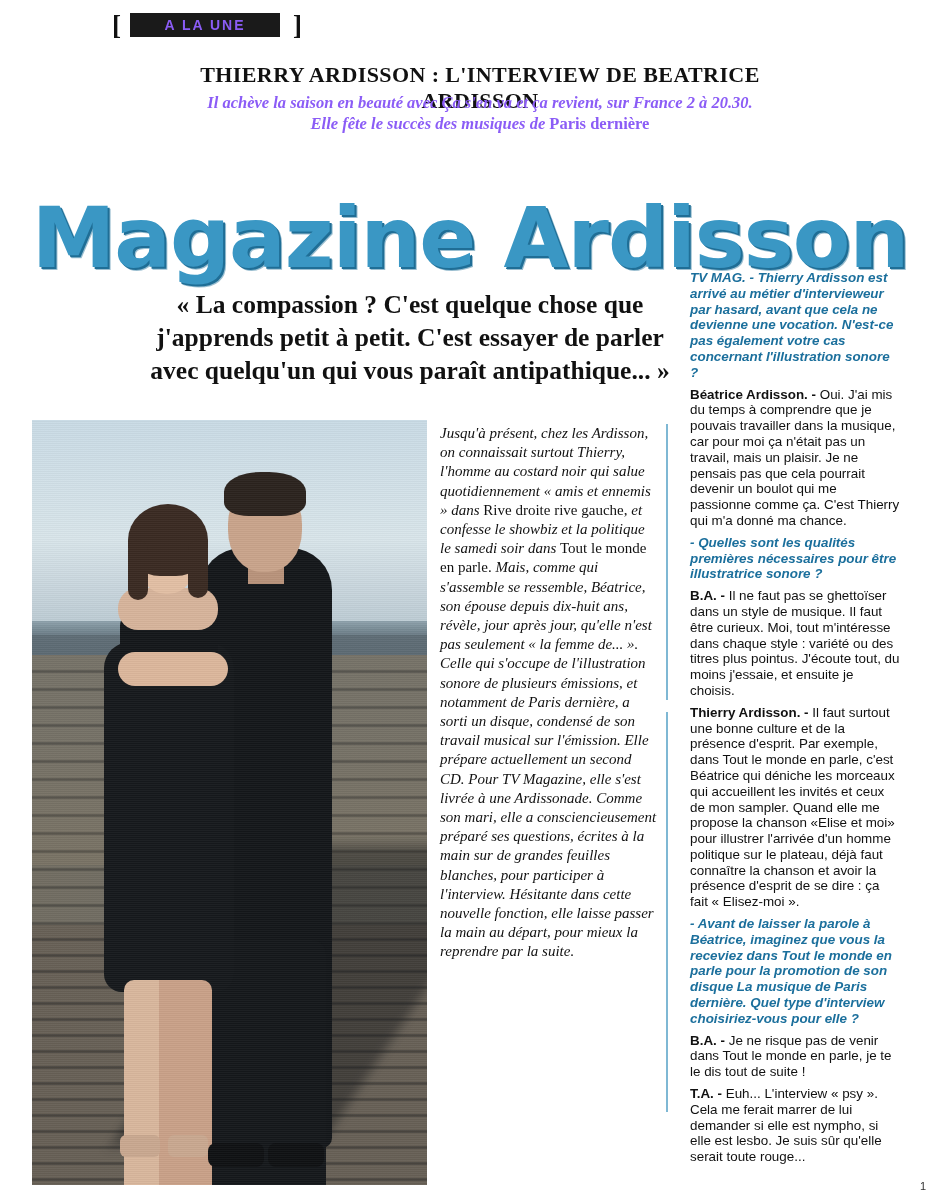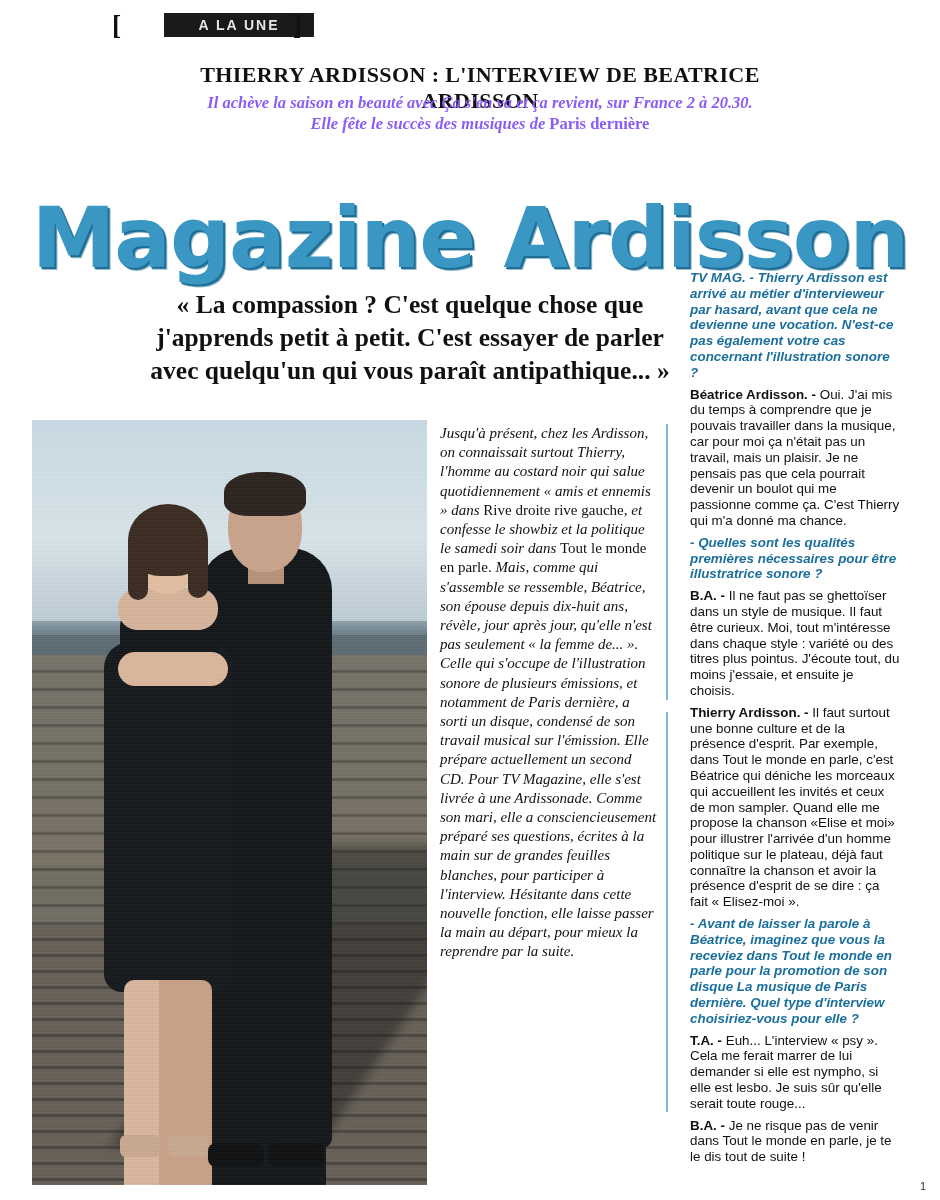--- a/index.html
+++ b/index.html
@@ -40,28 +40,27 @@
   }
   .kicker-bracket.left { left: 0; }
   .kicker-bracket.right { right: 0; }
   .kicker-box {
     position: absolute;
     left: 18px;
     top: 3px;
     width: 150px;
     height: 24px;
     background: #1a1a1a;
-    color: #e5e5e5;
+    color: #8b5cf6;
     font-family: "Liberation Sans", sans-serif;
     font-size: 14px;
     font-weight: bold;
     letter-spacing: 2px;
     text-align: center;
     line-height: 24px;
-    margin-left: 34px;
   }
 
   
   .surtitle {
     position: absolute;
     left: 160px;
     top: 62px;
     width: 640px;
     text-align: center;
     font-family: "Liberation Serif", serif;
@@ -452,18 +451,18 @@
   <div class="rule-v mid"></div>
   <div class="rule-v r3"></div>
 
   <div class="interview">
     <p class="q">TV MAG. - Thierry Ardisson est arrivé au métier d'intervieweur par hasard, avant que cela ne devienne une vocation. N'est-ce pas également votre cas concernant l'illustration sonore ?</p>
     <p><span class="spk">Béatrice Ardisson. -</span><span> Oui. J'ai mis du temps à comprendre que je pouvais travailler dans la musique, car pour moi ça n'était pas un travail, mais un plaisir. Je ne pensais pas que cela pourrait devenir un boulot qui me passionne comme ça. C'est Thierry qui m'a donné ma chance.</span></p>
     <p class="q">- Quelles sont les qualités premières nécessaires pour être illustratrice sonore ?</p>
     <p><span class="spk">B.A. -</span><span> Il ne faut pas se ghettoïser dans un style de musique. Il faut être curieux. Moi, tout m'intéresse dans chaque style : variété ou des titres plus pointus. J'écoute tout, du moins j'essaie, et ensuite je choisis.</span></p>
     <p><span class="spk">Thierry Ardisson. -</span><span> Il faut surtout une bonne culture et de la présence d'esprit. Par exemple, dans Tout le monde en parle, c'est Béatrice qui déniche les morceaux qui accueillent les invités et ceux de mon sampler. Quand elle me propose la chanson «Elise et moi» pour illustrer l'arrivée d'un homme politique sur le plateau, déjà faut connaître la chanson et avoir la présence d'esprit de se dire : ça fait « Elisez-moi ».</span></p>
     <p class="q">- Avant de laisser la parole à Béatrice, imaginez que vous la receviez dans Tout le monde en parle pour la promotion de son disque La musique de Paris dernière. Quel type d'interview choisiriez-vous pour elle ?</p>
+    <p><span class="spk">B.A. -</span><span> Je ne risque pas de venir dans Tout le monde en parle, je te le dis tout de suite !</span></p>
     <p><span class="spk">T.A. -</span><span> Euh... L'interview « psy ». Cela me ferait marrer de lui demander si elle est nympho, si elle est lesbo. Je suis sûr qu'elle serait toute rouge...</span></p>
-    <p><span class="spk">B.A. -</span><span> Je ne risque pas de venir dans Tout le monde en parle, je te le dis tout de suite !</span></p>
   </div>
 
   <div class="folio">1</div>
 </div>
 
 </body></html>

